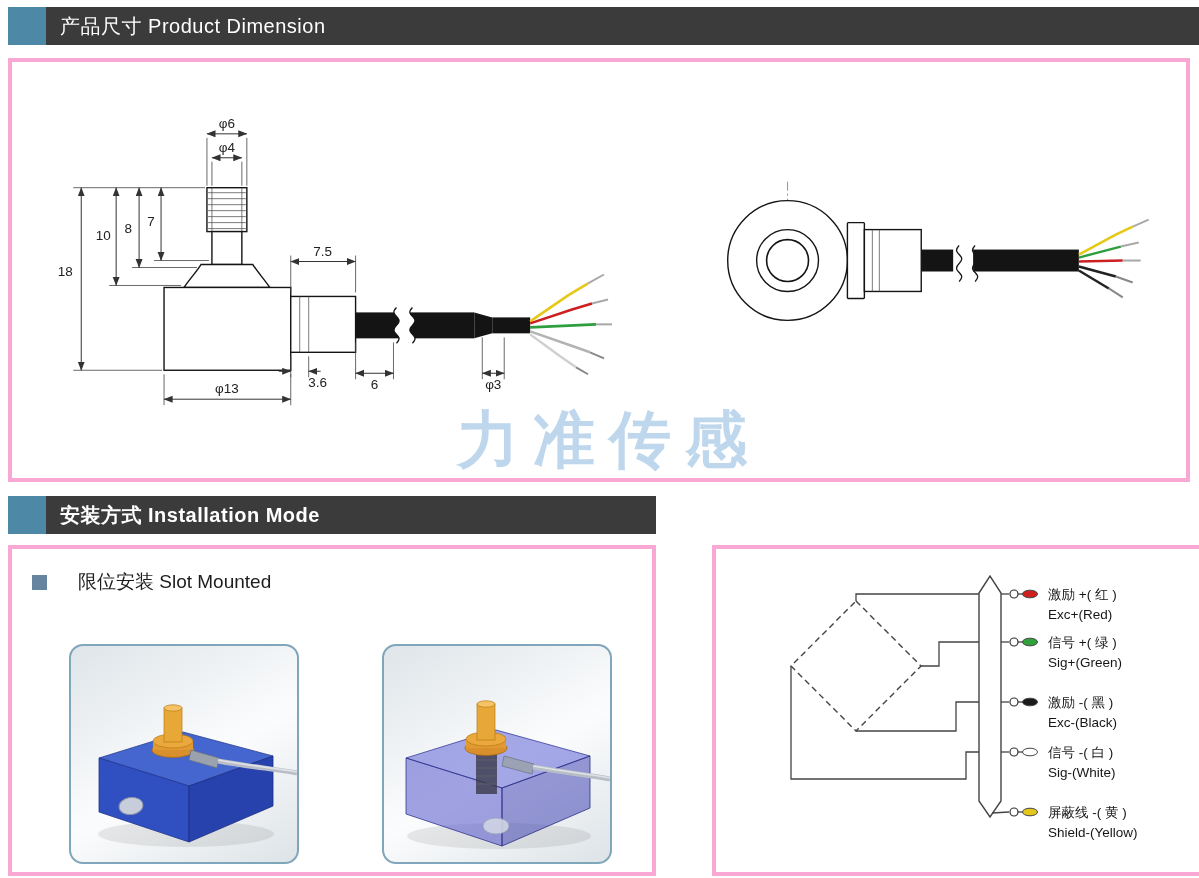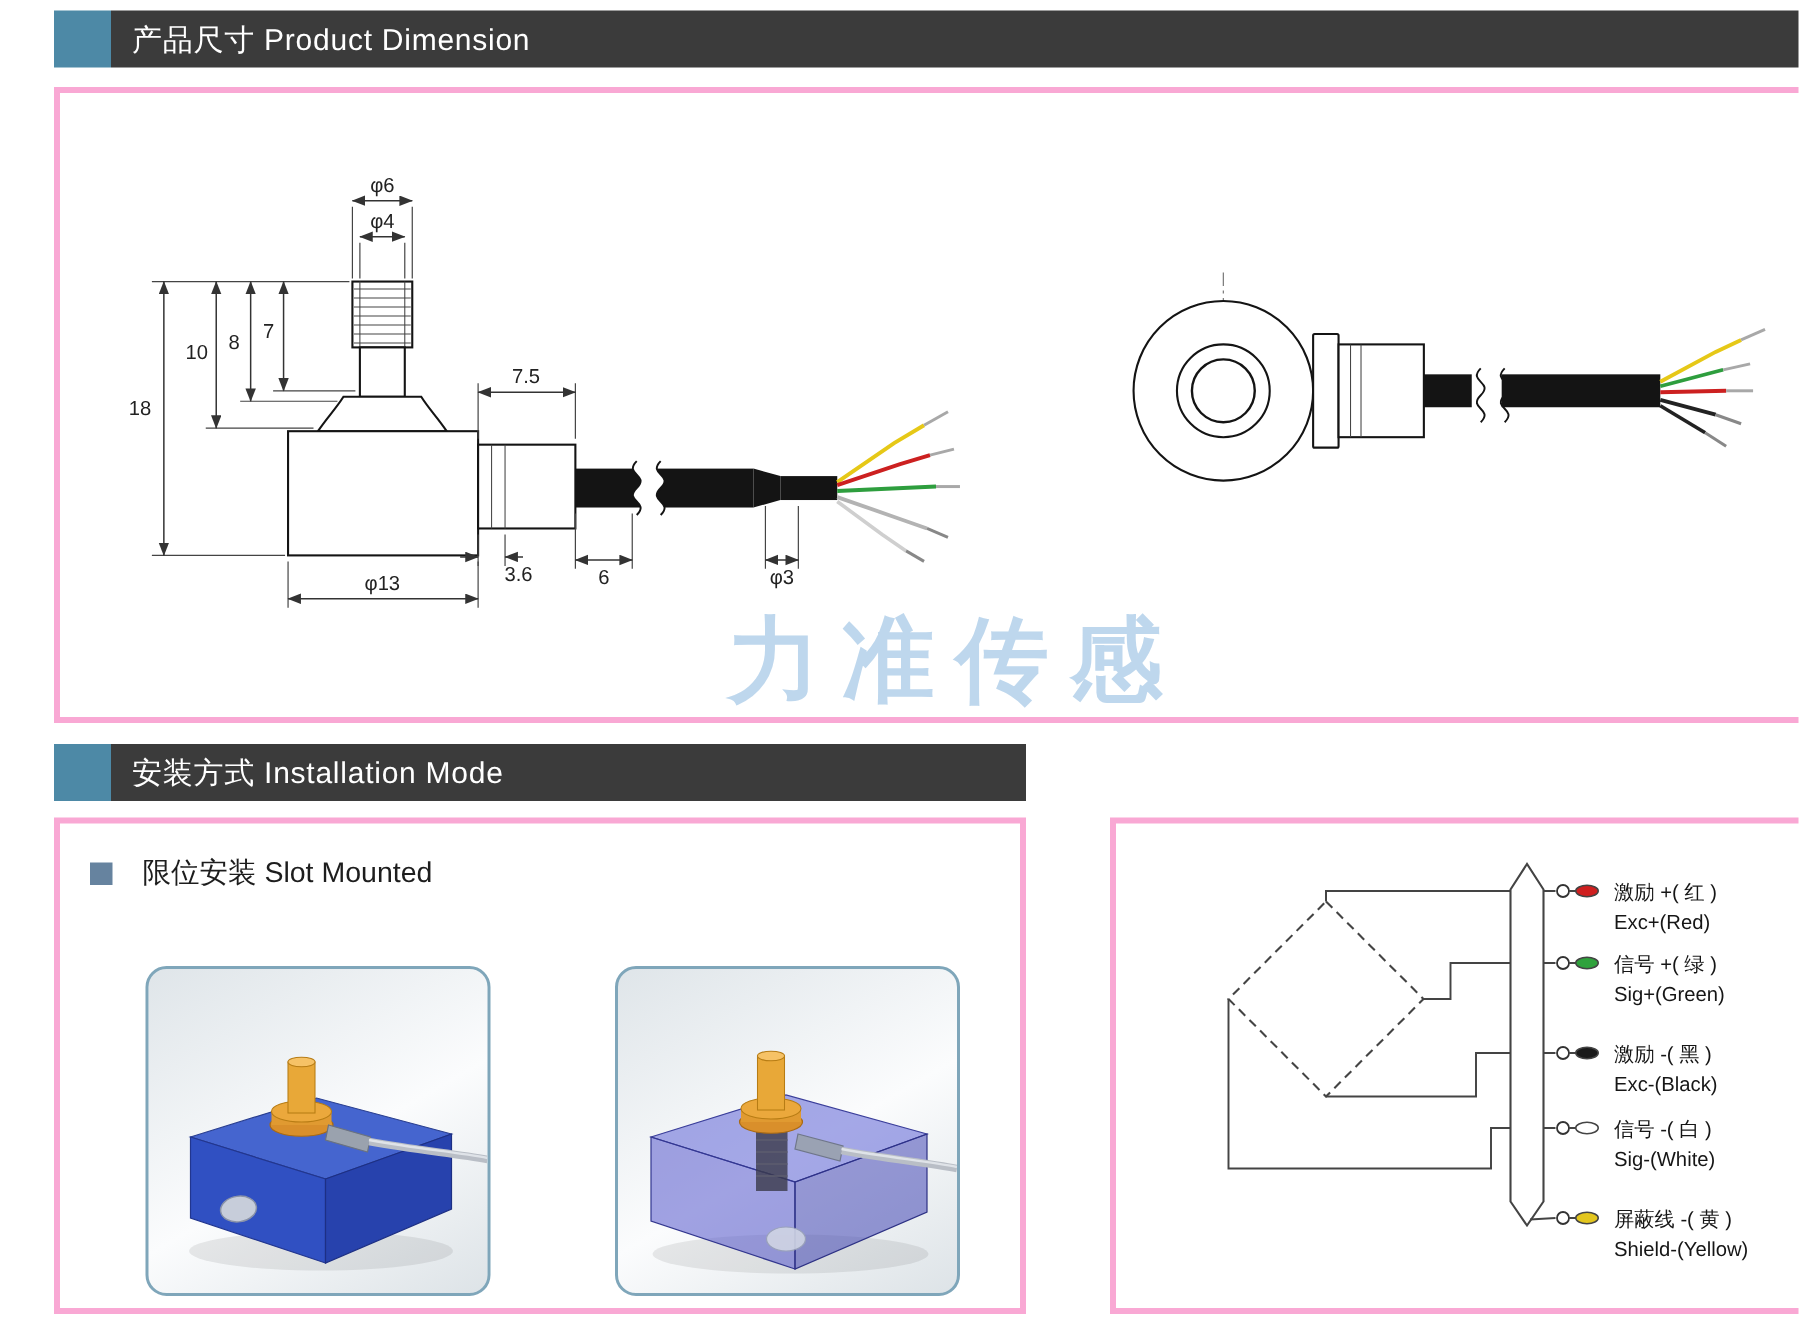--- a/index.html
+++ b/index.html
@@ -1,36 +1,36 @@
 <!DOCTYPE html>
 <html><head>
 <meta charset="utf-8">
 <style>
   html,body{margin:0;padding:0;background:#fff;}
   body{width:1199px;height:878px;position:relative;overflow:hidden;
        font-family:"Liberation Sans","DejaVu Sans",sans-serif;color:#1b1b1b;}
-  .page{position:absolute;inset:0;margin-left:28px;}
+  .page{position:absolute;inset:0;}
   
   .hdr{position:absolute;display:flex;height:38px;}
   .hdr .sq{width:38px;height:38px;background:#4d89a6;flex:none;}
   .hdr .bar{flex:1;background:#3b3b3b;color:#fff;display:flex;align-items:center;
             padding-left:14px;font-size:20px;letter-spacing:.5px;white-space:nowrap;}
   #hdr-top{left:8px;top:7px;width:1191px;}
-  #hdr-install{left:8px;top:496px;width:648px;}
+  #hdr-install{left:8px;top:496px;width:648px;font-weight:bold;}
   #hdr-wiring{left:712px;top:496px;width:487px;}
   
   .panel{position:absolute;background:#fff;border:4px solid #f9a8d4;box-sizing:border-box;}
   #panel-drawing{left:8px;top:58px;width:1182px;height:424px;}
   #panel-install{left:8px;top:545px;width:648px;height:331px;}
   #panel-wiring{left:712px;top:545px;width:570px;height:331px;}
   
   .watermark{position:absolute;left:445px;top:336px;font-size:62px;font-weight:bold;
              color:rgba(150,191,226,.62);letter-spacing:14px;user-select:none;pointer-events:none;}
   
-  .sub-row{position:absolute;left:20px;top:20px;display:flex;align-items:center;gap:20px;}
+  .sub-row{position:absolute;left:20px;top:20px;display:flex;align-items:center;gap:31px;}
   .sub-sq{width:15px;height:15px;background:#66839f;flex:none;}
   .sub-txt{font-size:19px;color:#1d1d1d;}
   .card{position:absolute;top:95px;width:230px;height:220px;border:2px solid #7fa6ba;
         border-radius:14px;background:linear-gradient(150deg,#dfe5e9,#fbfcfd 55%,#dde3e7);
         overflow:hidden;box-sizing:border-box;margin:0;}
   #card1{left:57px;} #card2{left:370px;}
   .card svg{width:100%;height:100%;display:block;}
   
   svg{font-family:inherit;}
   .outline{fill:#fff;stroke:#141414;stroke-width:1.4;}

